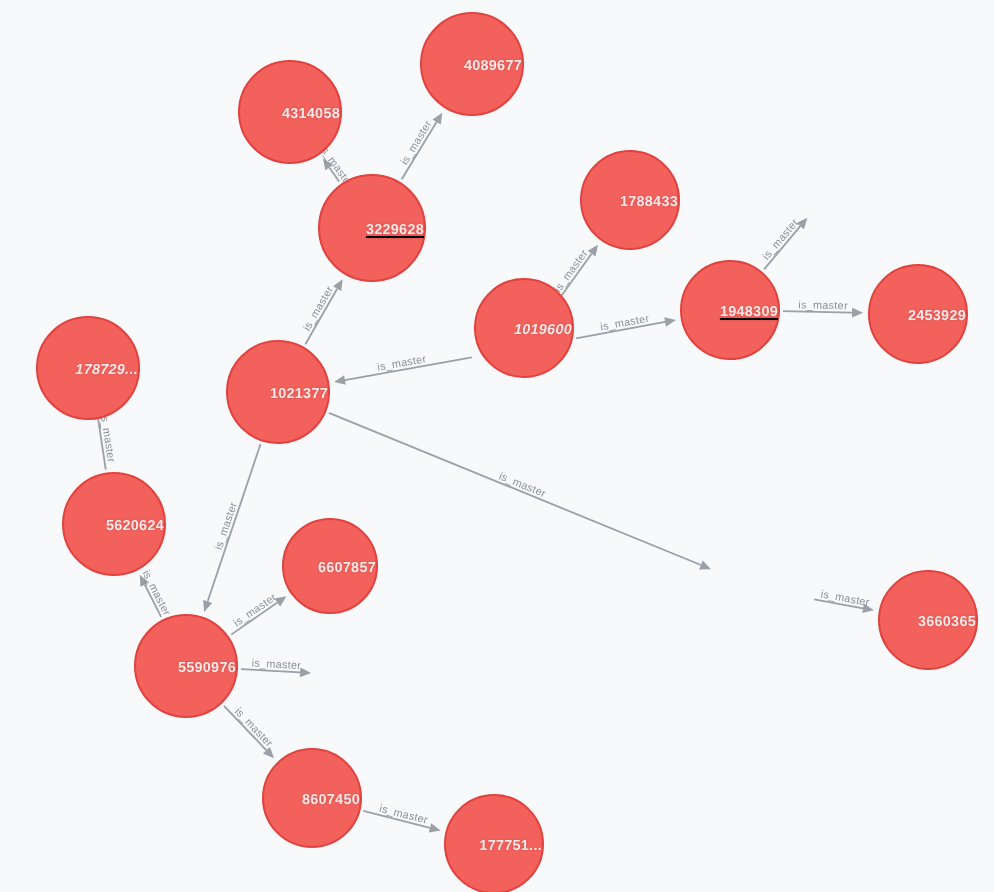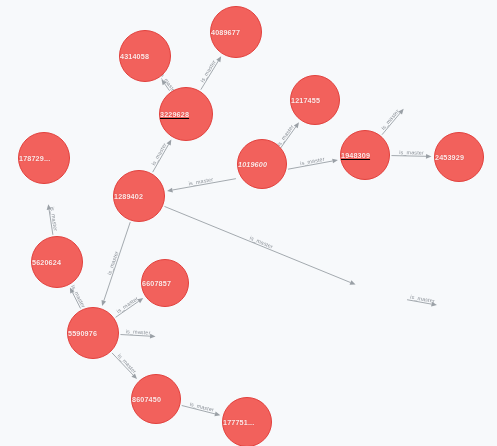--- a/index.html
+++ b/index.html
@@ -44,21 +44,21 @@
     height: 446px;
   }
   .graph-node {
     position: absolute;
     border-radius: 50%;
     background: #f2615c;
     border: 1.4px solid #e2413d;
     box-sizing: border-box;
     display: flex;
     align-items: center;
-    justify-content: flex-start;
+    justify-content: flex-end;
     cursor: pointer;
   }
   .node-label {
     color: #ffe9e8;
     font-family: "Liberation Sans", sans-serif;
     font-size: 7.2px;
     font-weight: bold;
     letter-spacing: 0.15px;
     white-space: nowrap;
     pointer-events: none;
@@ -160,42 +160,45 @@
       <div class="graph-node" style="left: 210px; top: 6px; width: 52px; height: 52px;">
         <span class="node-label">4089677</span>
       </div>
       <div class="graph-node" style="left: 119px; top: 30px; width: 52px; height: 52px;">
         <span class="node-label">4314058</span>
       </div>
       <div class="graph-node" style="left: 159px; top: 87px; width: 54px; height: 54px; text-decoration: underline;">
         <span class="node-label">3229628</span>
       </div>
       <div class="graph-node" style="left: 290px; top: 75px; width: 50px; height: 50px;">
-        <span class="node-label">1217455</span>
+        <span class="node-label">1788433</span>
       </div>
       <div class="graph-node" style="left: 340px; top: 130px; width: 50px; height: 50px; text-decoration: underline;">
         <span class="node-label">1948309</span>
       </div>
       <div class="graph-node" style="left: 434px; top: 132px; width: 50px; height: 50px;">
         <span class="node-label">2453929</span>
       </div>
       <div class="graph-node" style="left: 237px; top: 139px; width: 50px; height: 50px; font-style: italic;">
         <span class="node-label">1019600</span>
       </div>
-      <div class="graph-node" style="left: 18px; top: 132px; width: 52px; height: 52px;">
+      <div class="graph-node" style="left: 18px; top: 158px; width: 52px; height: 52px; font-style: italic;">
         <span class="node-label">178729...</span>
       </div>
       <div class="graph-node" style="left: 113px; top: 170px; width: 52px; height: 52px;">
-        <span class="node-label">1289402</span>
+        <span class="node-label">1021377</span>
       </div>
       <div class="graph-node" style="left: 31px; top: 236px; width: 52px; height: 52px;">
         <span class="node-label">5620624</span>
       </div>
       <div class="graph-node" style="left: 141px; top: 259px; width: 48px; height: 48px;">
         <span class="node-label">6607857</span>
+      </div>
+      <div class="graph-node" style="left: 439px; top: 285px; width: 50px; height: 50px;">
+        <span class="node-label">3660365</span>
       </div>
       <div class="graph-node" style="left: 67px; top: 307px; width: 52px; height: 52px;">
         <span class="node-label">5590976</span>
       </div>
       <div class="graph-node" style="left: 131px; top: 374px; width: 50px; height: 50px;">
         <span class="node-label">8607450</span>
       </div>
       <div class="graph-node" style="left: 222px; top: 397px; width: 50px; height: 50px;">
         <span class="node-label">177751...</span>
       </div>

